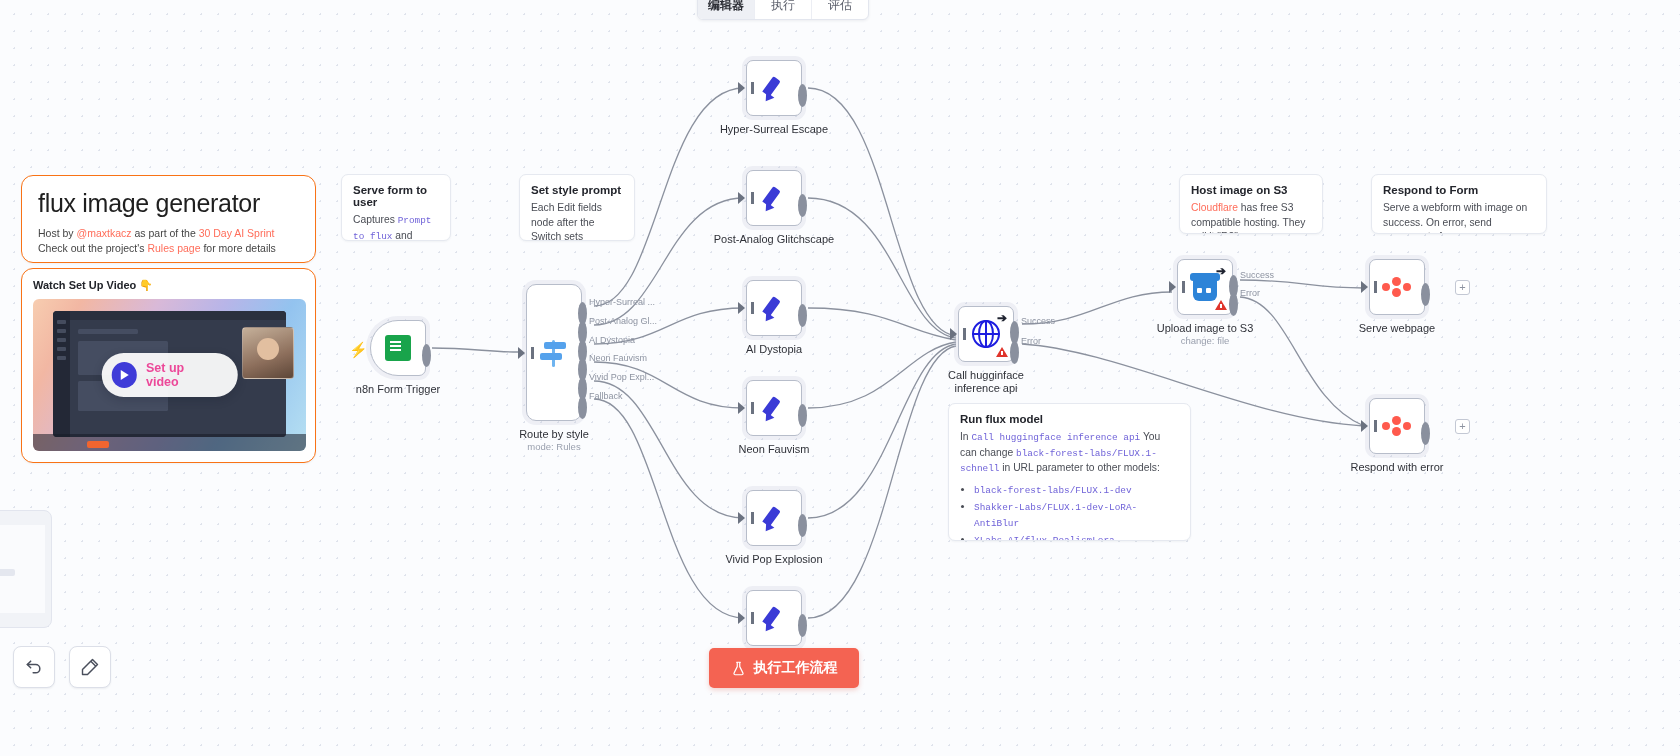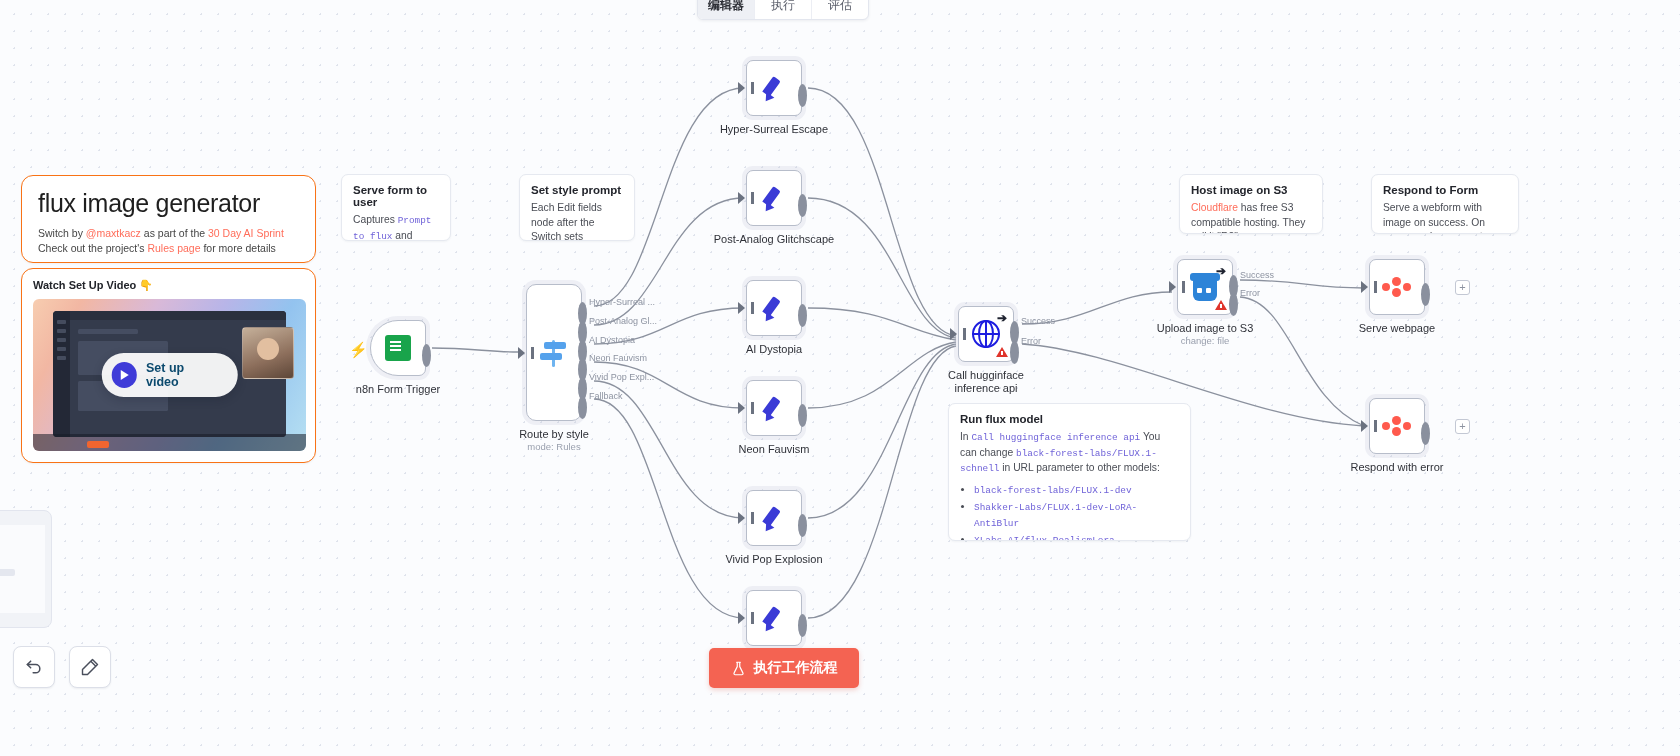--- a/index.html
+++ b/index.html
@@ -70,33 +70,33 @@
     position:absolute; left:50%; top:50%; transform:translate(-50%,-50%);
     display:flex; align-items:center; gap:9px;
     background:rgba(255,255,255,.93); border-radius:24px; padding:8px 18px 8px 10px;
     box-shadow:0 3px 10px rgba(20,25,40,.22); cursor:pointer;
   }
   #play-btn .circ {
     width:26px; height:26px; border-radius:50%; background:#3f3bd8;
     display:flex; align-items:center; justify-content:center;
   }
   #play-btn .circ:after { content:""; border-left:8px solid #fff; border-top:5px solid transparent; border-bottom:5px solid transparent; margin-left:2px;}
-  #play-btn .lbl { font-size:12.5px; font-weight:600; color:#0c4a6e; }
+  #play-btn .lbl { font-size:12.5px; font-weight:600; color:#ec4899; }
 
   
   .note { background:#fff; border:1px solid #e6e9f0; border-radius:7px; padding:9px 11px; overflow:hidden;
           box-shadow:0 1px 2px rgba(40,50,70,.05); }
   .note .nh { font-size:11.5px; font-weight:700; color:#23252c; margin-bottom:5px; }
   .note .nb { font-size:10.3px; line-height:14.5px; color:#4a4d55; }
   code, .mono { font-family:"Liberation Mono", monospace; color:#6f62d8; font-size:9.4px; }
 
   #note-serve-form { left:341px; top:174px; width:110px; height:67px; }
   #note-style-prompt { left:519px; top:174px; width:116px; height:67px; }
   #note-s3 { left:1179px; top:174px; width:144px; height:60px; }
-  #note-respond { left:1371px; top:174px; width:148px; height:60px; }
+  #note-respond { left:1371px; top:174px; width:176px; height:60px; }
   #note-flux { left:948px; top:403px; width:243px; height:138px; }
   #note-flux .nb ul { margin:6px 0 0 14px; }
   #note-flux .nb li { margin-bottom:2px; list-style:disc; }
 
   
   .node { position:absolute; }
   .node .box {
     width:56px; height:56px; background:#fff; border:1.6px solid #b7bdca; border-radius:7px;
     position:relative; display:flex; align-items:center; justify-content:center;
     box-shadow:0 0 0 4px rgba(190,197,212,.22);
@@ -232,21 +232,21 @@
 
   <div class="abs" id="top-tabs">
     <div class="tab active">编辑器</div>
     <div class="tab">执行</div>
     <div class="tab">评估</div>
   </div>
 
   <div class="abs panel" id="title-card">
     <h1>flux image generator</h1>
     <div class="sub">
-      <span>Switch by </span><span class="lk">@maxtkacz</span><span> as part of the </span><span class="lk">30 Day AI Sprint</span><br>
+      <span>Host by </span><span class="lk">@maxtkacz</span><span> as part of the </span><span class="lk">30 Day AI Sprint</span><br>
       <span>Check out the project's </span><span class="lk">Rules page</span><span> for more details</span>
     </div>
   </div>
 
   <div class="abs panel" id="video-card">
     <div class="vh">Watch Set Up Video 👇</div>
     <div id="video-thumb">
       <div class="app">
         <div class="rail">
             <i></i>

